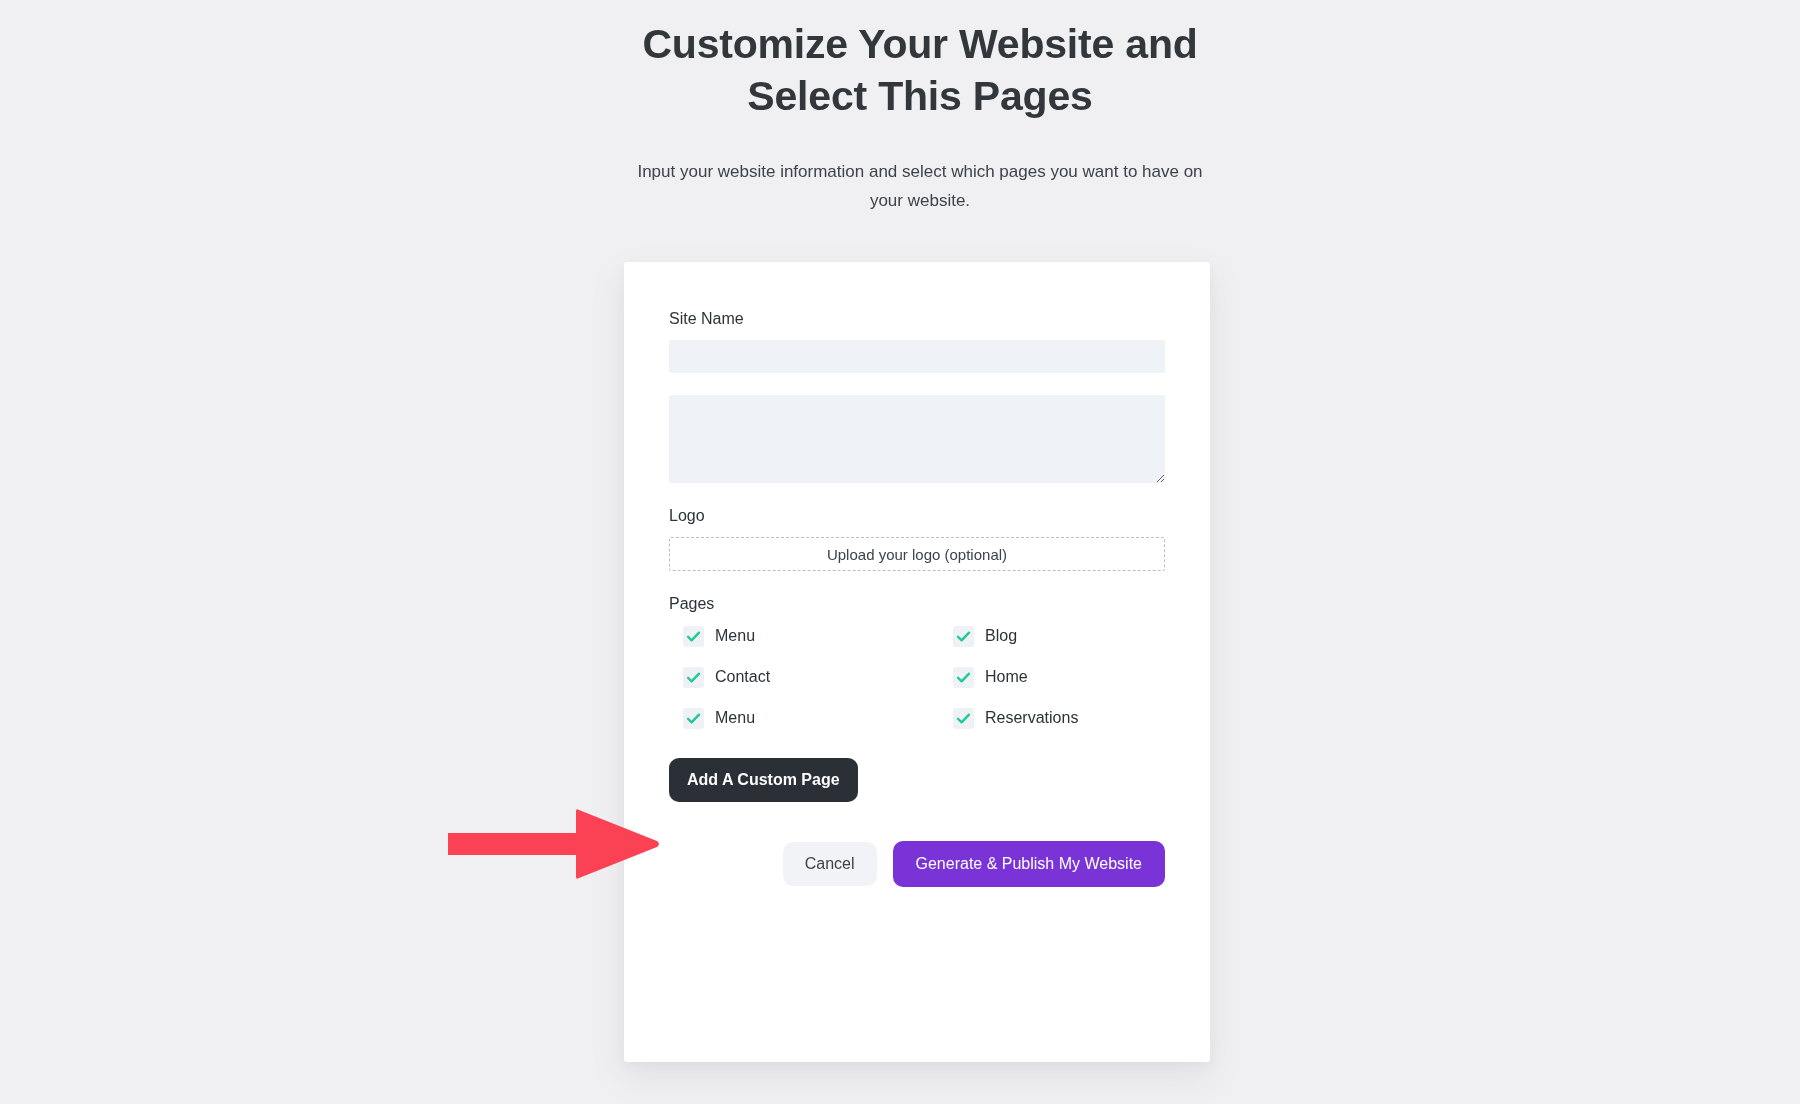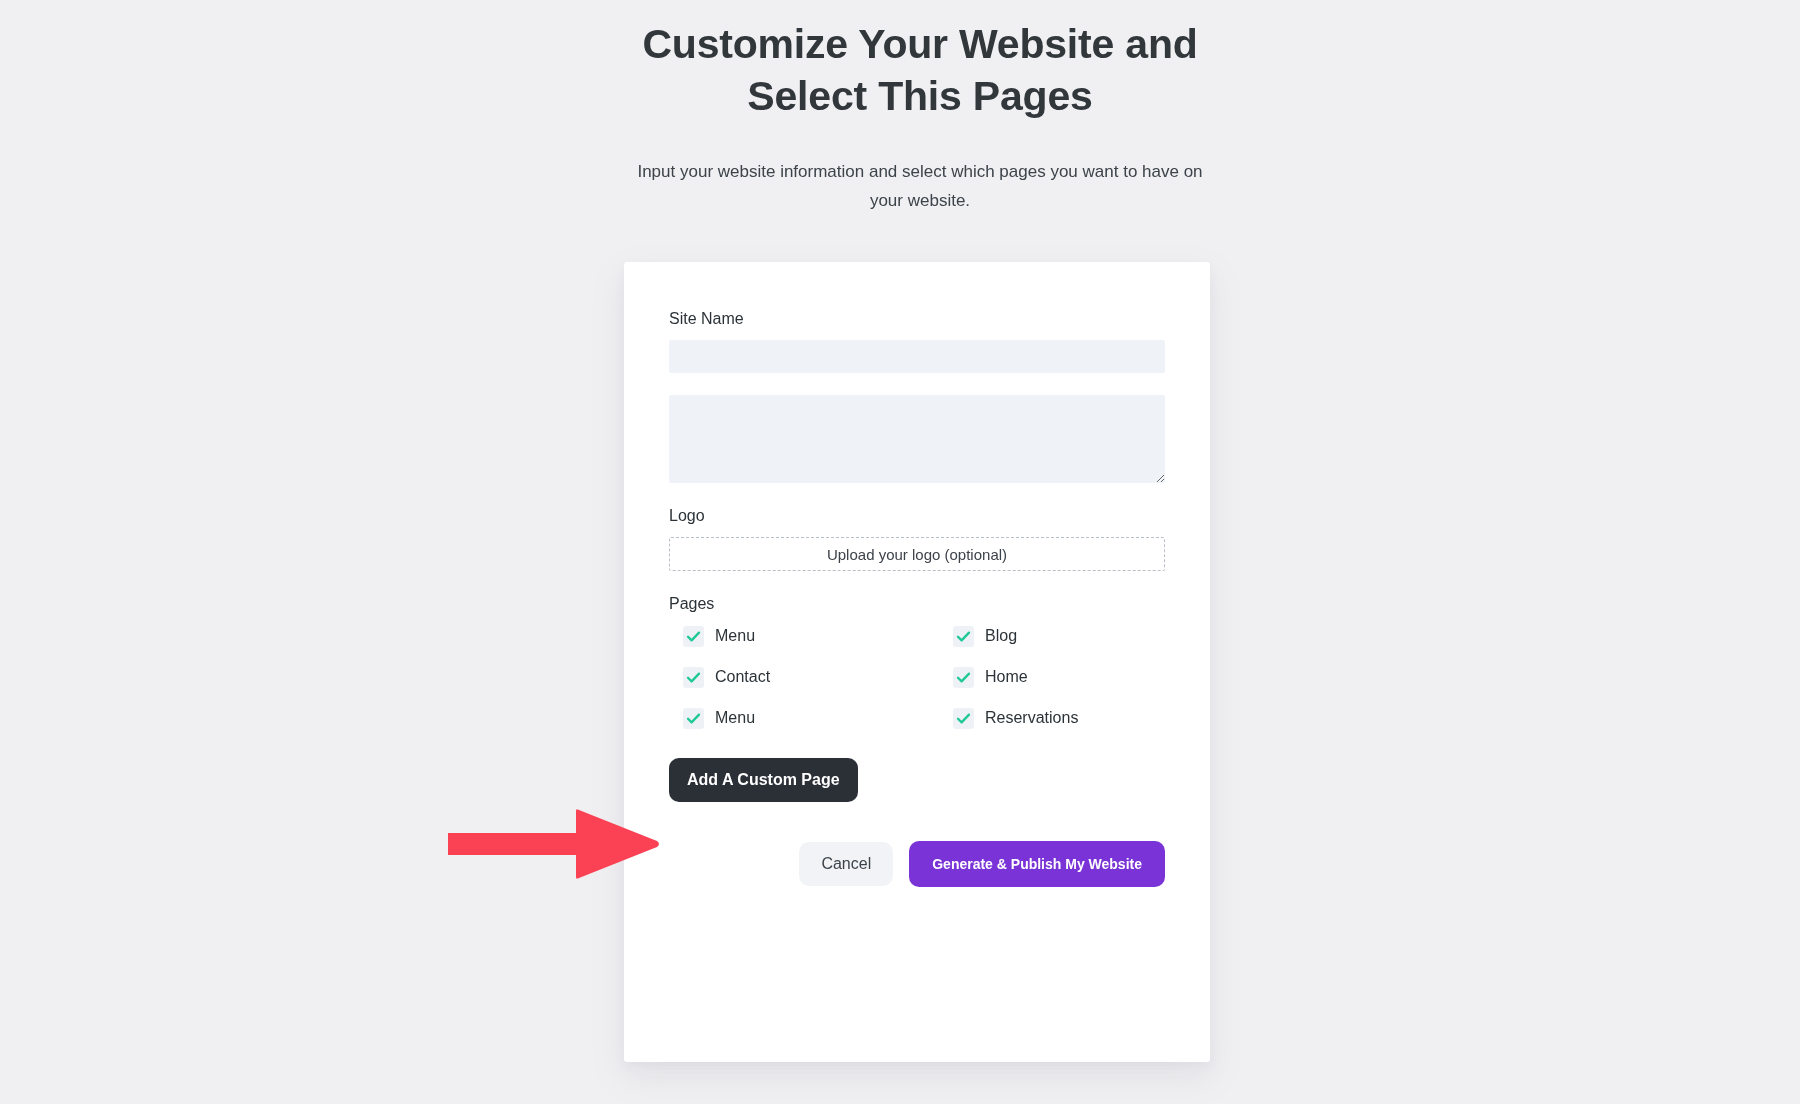--- a/index.html
+++ b/index.html
@@ -201,22 +201,22 @@
   .btn-cancel {
     background: #f1f3f6;
     color: #3c434a;
     font-size: 16px;
     padding: 12px 22px;
     line-height: 20px;
   }
   .btn-primary {
     background: #7a33d6;
     color: #ffffff;
-    font-size: 14px;
-    font-weight: bold;
+    font-size: 16px;
+    font-weight: normal;
     padding: 13px 23px;
     line-height: 20px;
   }
 
   
   .arrow-annotation {
     position: absolute;
     left: 428px;
     top: 808px;
     width: 212px;

